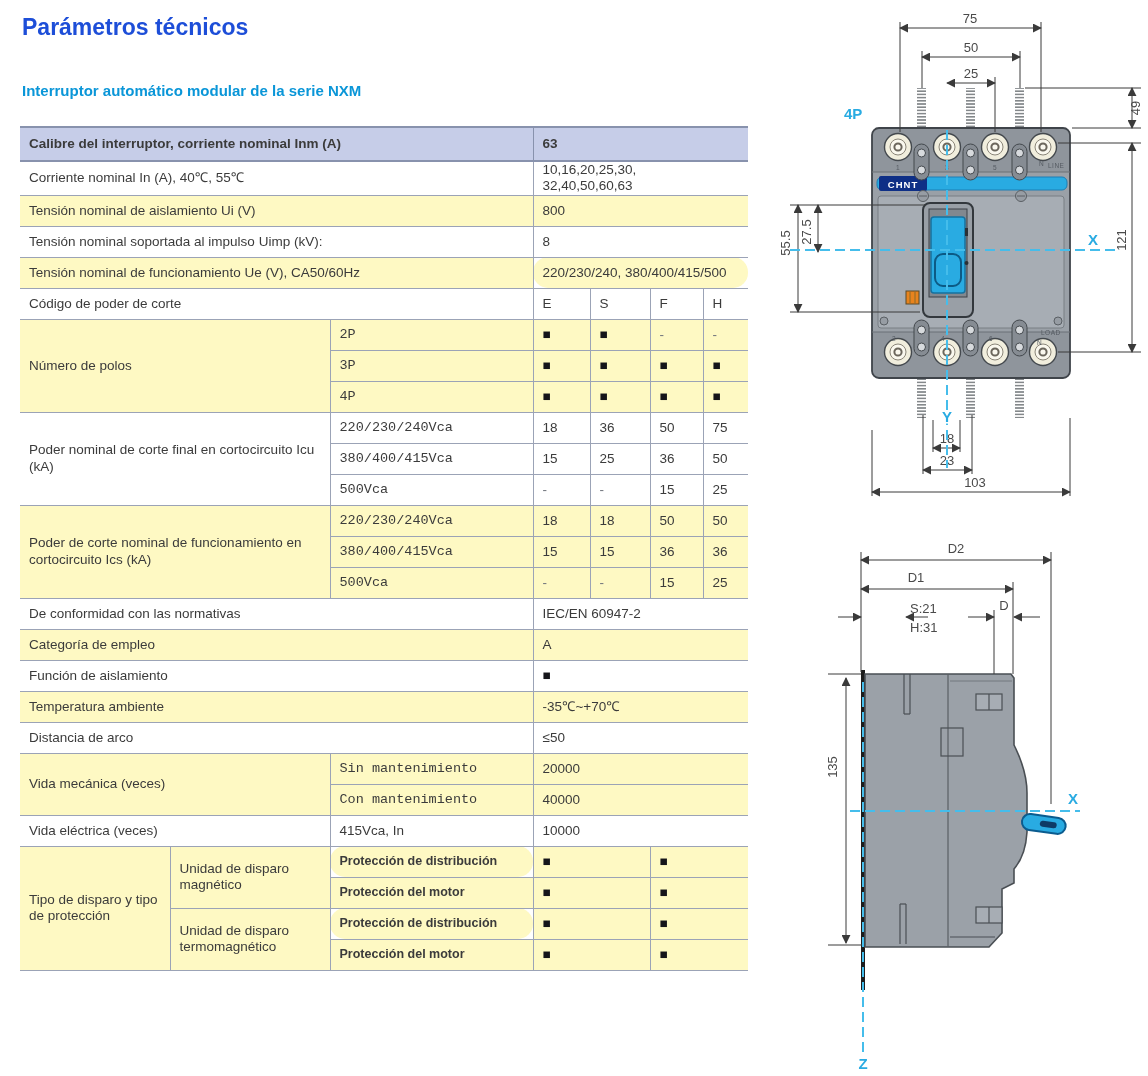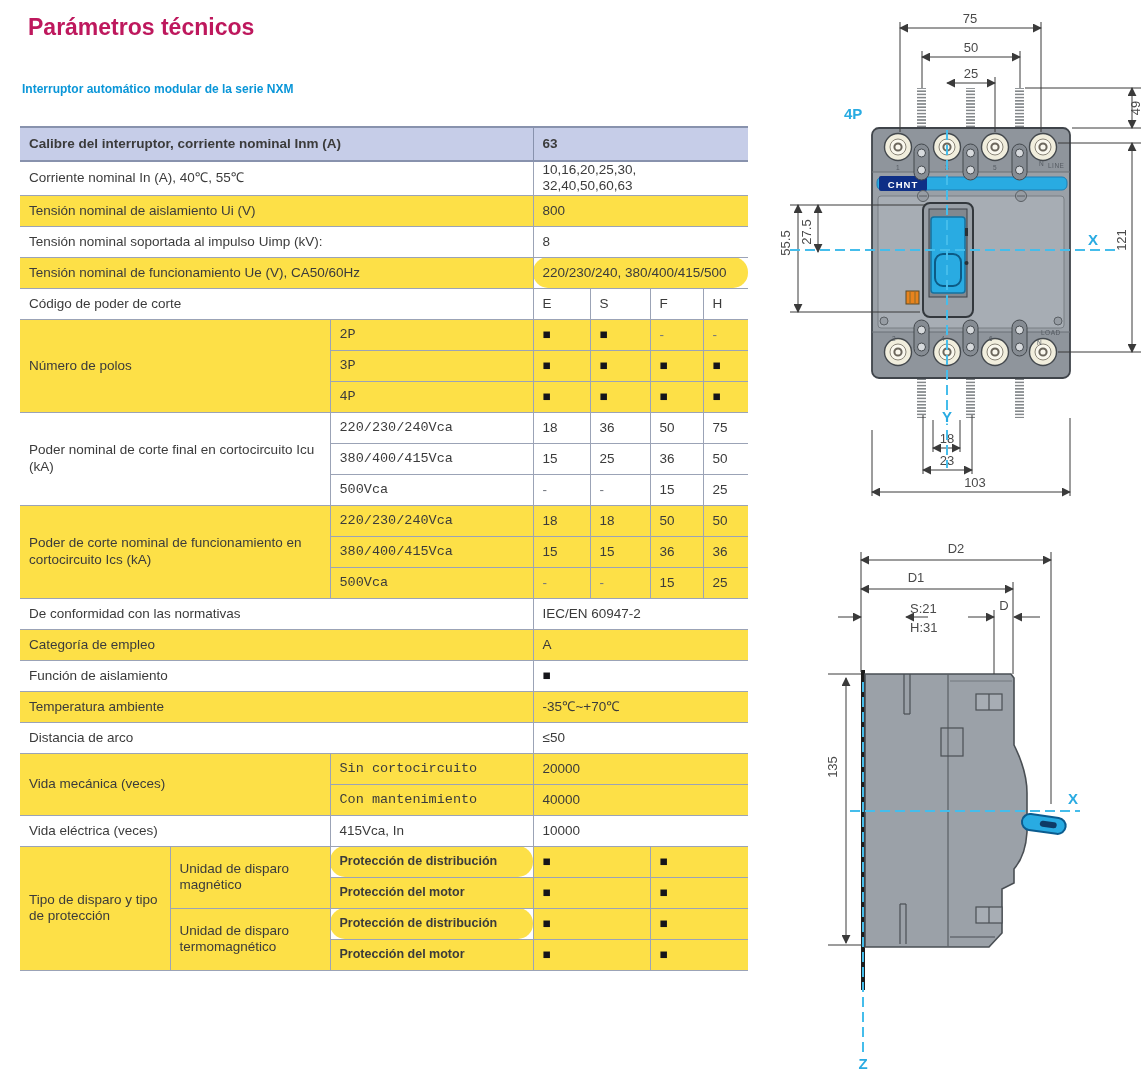--- a/index.html
+++ b/index.html
@@ -1,35 +1,35 @@
 <!DOCTYPE html>
 <html><head>
 <meta charset="utf-8">
 <style>
   html,body{margin:0;padding:0;}
   body{
     width:1148px;height:1076px;position:relative;background:#ffffff;
     font-family:"Liberation Sans", sans-serif;color:#3b3b3b;overflow:hidden;
   }
-  #page-title{position:absolute;left:28px;top:14px;font-size:23px;font-weight:bold;color:#be185d;}
-  #page-subtitle{position:absolute;left:22px;top:82px;font-size:12px;font-weight:bold;color:#0a96d8;}
+  #page-title{position:absolute;left:22px;top:14px;font-size:23px;font-weight:bold;color:#1d4ed8;}
+  #page-subtitle{position:absolute;left:22px;top:82px;font-size:15px;font-weight:bold;color:#0a96d8;}
   #table-wrap{position:absolute;left:20px;top:126px;}
   table.spec{border-collapse:collapse;table-layout:fixed;width:728px;}
   table.spec td{
     border:1px solid #9ba3b6;padding:0 9px;font-size:13.5px;line-height:1.22;
     vertical-align:middle;height:30px;overflow:hidden;
   }
   table.spec td.bl0{border-left:0;}
   table.spec td.br0{border-right:0;}
   tr.hdr td{
     background:#c6cde8;border-top:2px solid #52555e;border-bottom:2px solid #52555e;
     font-weight:bold;height:32px;border-color:#8892ad;
   }
   tr.hdr td.bl0{border-left:0;}
-  td.l{background:#fde047;}
+  td.l{background:#fef9c3;}
   td.w{background:#ffffff;}
   td.tall{height:92px;}
   td.h31{height:31px;font-family:Liberation Mono, monospace;}
   td.h34{height:34px;font-weight:bold;}
   td.small{font-size:10.5px;white-space:nowrap;border-radius:15px;}
   td.sq{font-size:10px;color:#15151a;}
   td.dash{color:#70747c;}
   .twolines div{white-space:nowrap;}
   svg text{font-family:"Liberation Sans", sans-serif;}
   .dimtxt{font-size:13px;fill:#4a4a4a;}
@@ -170,21 +170,21 @@
     <td colspan="3" class="l bl0">Temperatura ambiente</td>
     <td colspan="4" class="l br0">-35℃~+70℃</td>
   </tr>
   <tr>
     <td colspan="3" class="w bl0">Distancia de arco</td>
     <td colspan="4" class="w br0">≤50</td>
   </tr>
 
   <tr>
     <td colspan="2" rowspan="2" class="l bl0">Vida mecánica (veces)</td>
-    <td class="l h31">Sin cortocircuito</td>
+    <td class="l h31">Sin mantenimiento</td>
     <td colspan="4" class="l br0">20000</td>
   </tr>
   <tr>
     <td class="l h31">Con mantenimiento</td>
     <td colspan="4" class="l br0">40000</td>
   </tr>
   <tr>
     <td colspan="2" class="w bl0">Vida eléctrica (veces)</td>
     <td class="w">415Vca, In</td>
     <td colspan="4" class="w br0">10000</td>

